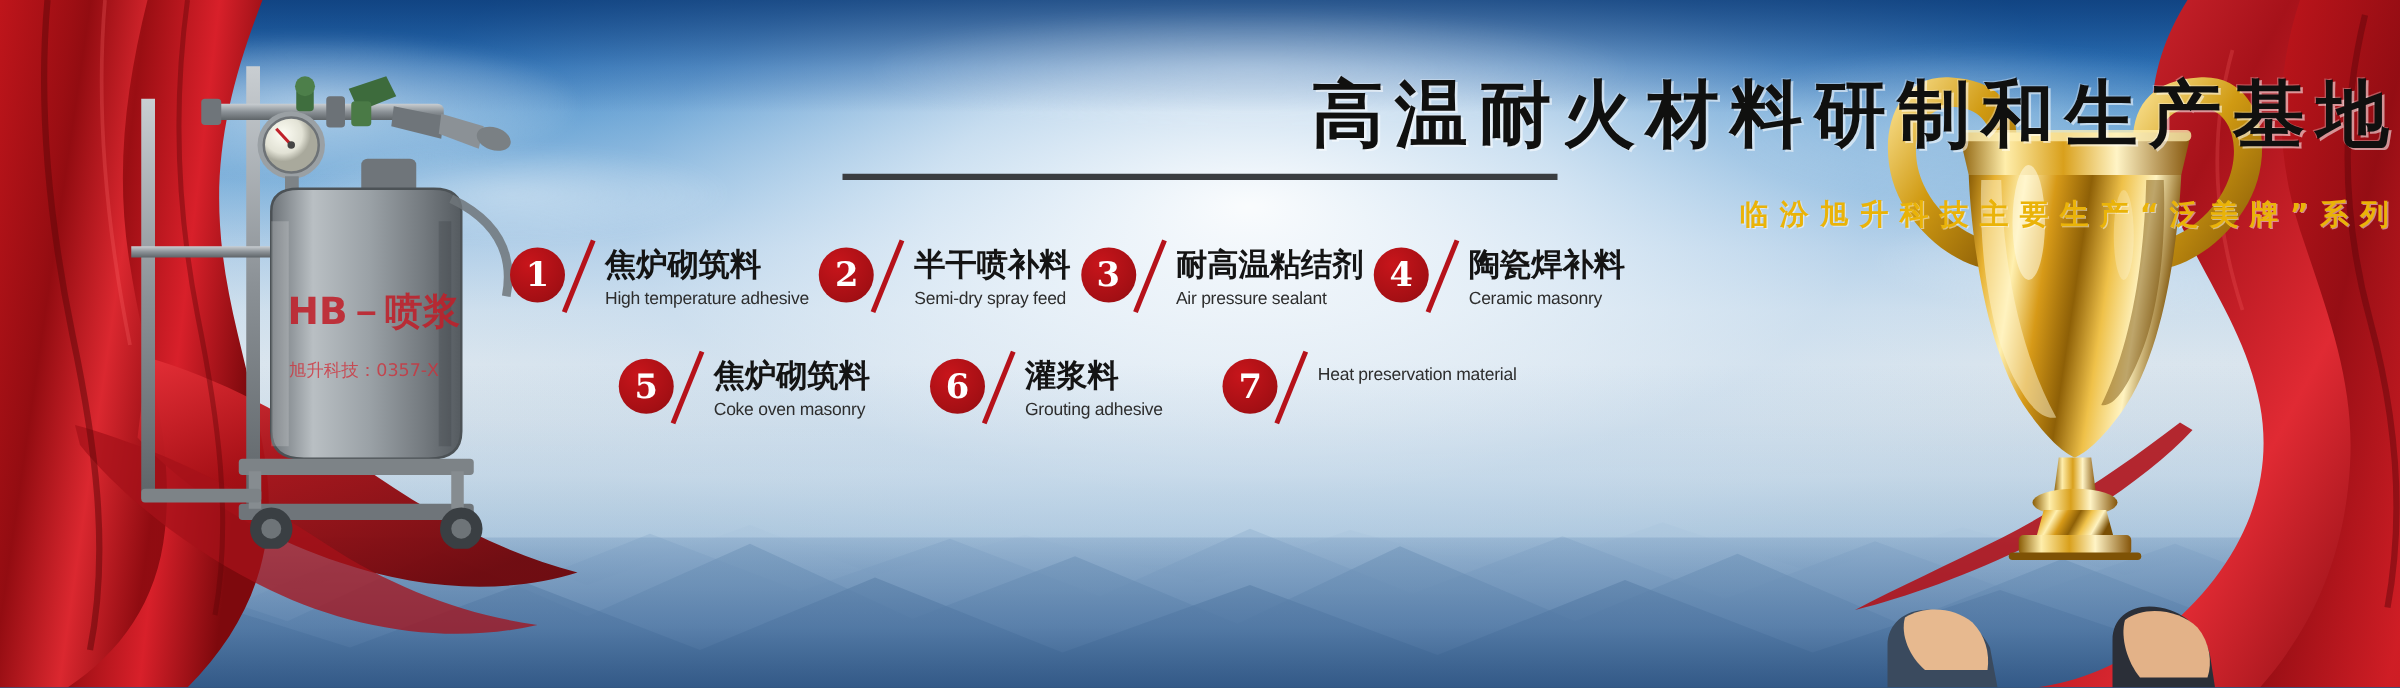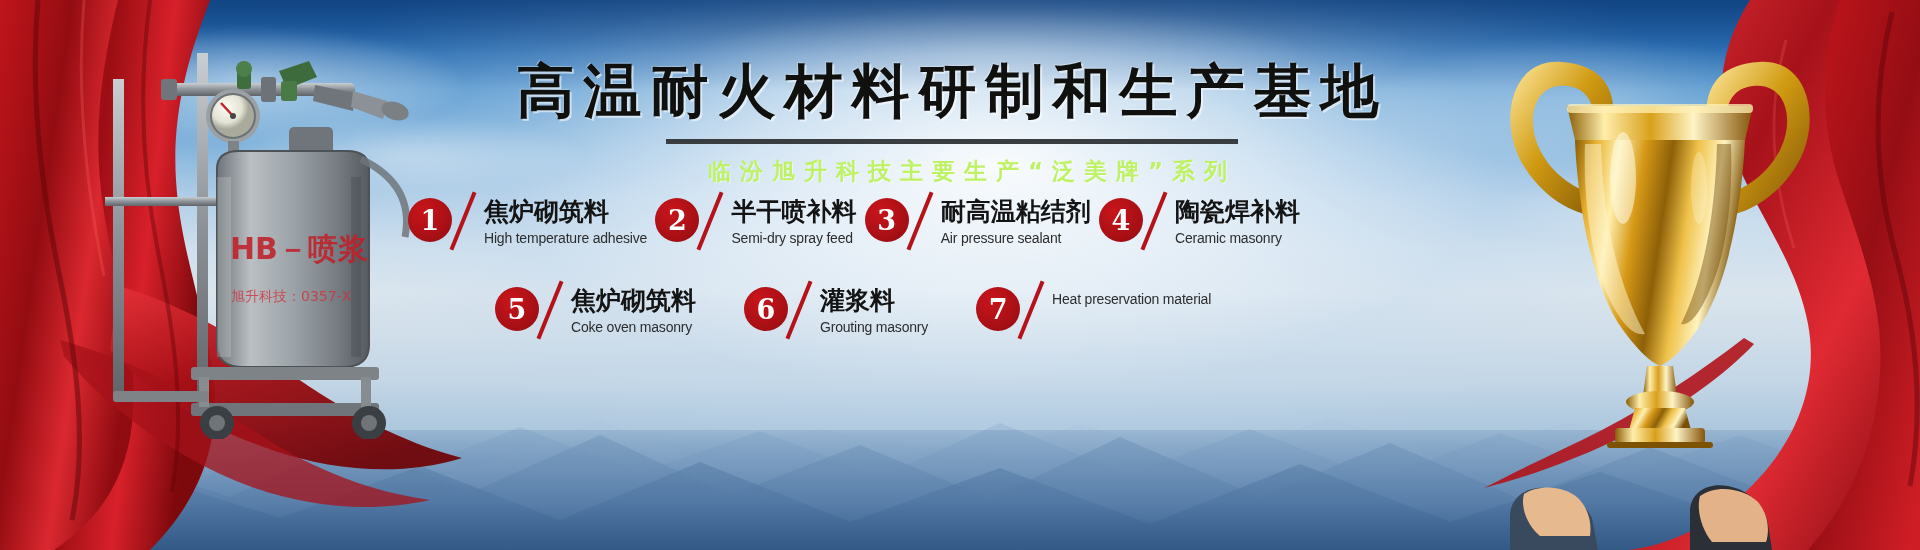--- a/index.html
+++ b/index.html
@@ -80,22 +80,22 @@
   
   .trophy { position:absolute; right:95px; top:18px; width:330px; height:430px; }
   .trophy svg { display:block; }
 
   
   .machine { position:absolute; left:65px; top:19px; width:360px; height:420px; }
   .machine svg { display:block; }
 
   
   .headline {
-    position:absolute; left:0; right:16px; top:62px;
-    text-align:center;
+    position:absolute; left:0; right:0; top:62px;
+    text-align:right;
   }
   .headline .title {
     font-family:"DejaVu Sans","Liberation Sans",sans-serif;
     font-weight:bold;
     font-size:58px;
     letter-spacing:9px;
     color:#10100f;
     line-height:1;
     text-shadow:2px 2px 0 rgba(255,255,255,0.55), -1px -1px 0 rgba(255,255,255,0.3);
     white-space:nowrap;
@@ -104,21 +104,21 @@
     width:572px; height:5px;
     background:#3a3d40;
     margin:19px auto 0;
   }
   .subtitle {
     margin-top:12px;
     font-family:"DejaVu Sans","Liberation Sans",sans-serif;
     font-weight:bold;
     font-size:23px;
     letter-spacing:9px;
-    color:#bef264;
+    color:#eab308;
     white-space:nowrap;
     text-shadow:1px 1px 0 rgba(255,255,255,0.5);
     padding-left:40px;
   }
 
   
   .features { position:absolute; left:0; top:198px; width:1300px; }
   .row { display:flex; }
   .row-1 { padding-left:408px; }
   .row-2 { padding-left:495px; margin-top:33px; }
@@ -486,21 +486,21 @@
       <div class="gap-b"></div>
 
       <div class="item">
         <div class="badge">
           <div class="disc"></div>
           <div class="num">6</div>
         </div>
         <div class="slash"></div>
         <div class="labels">
           <div class="cn">灌浆料</div>
-          <div class="en">Grouting masonry</div>
+          <div class="en">Grouting adhesive</div>
         </div>
       </div>
 
       <div class="gap-b"></div>
 
       <div class="item">
         <div class="badge">
           <div class="disc"></div>
           <div class="num">7</div>
         </div>

